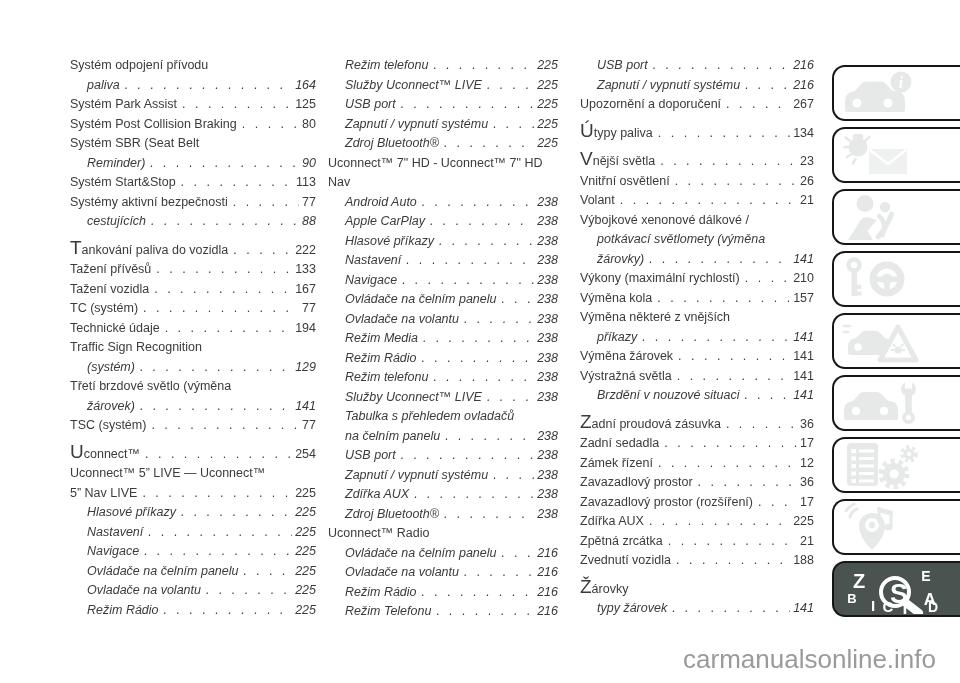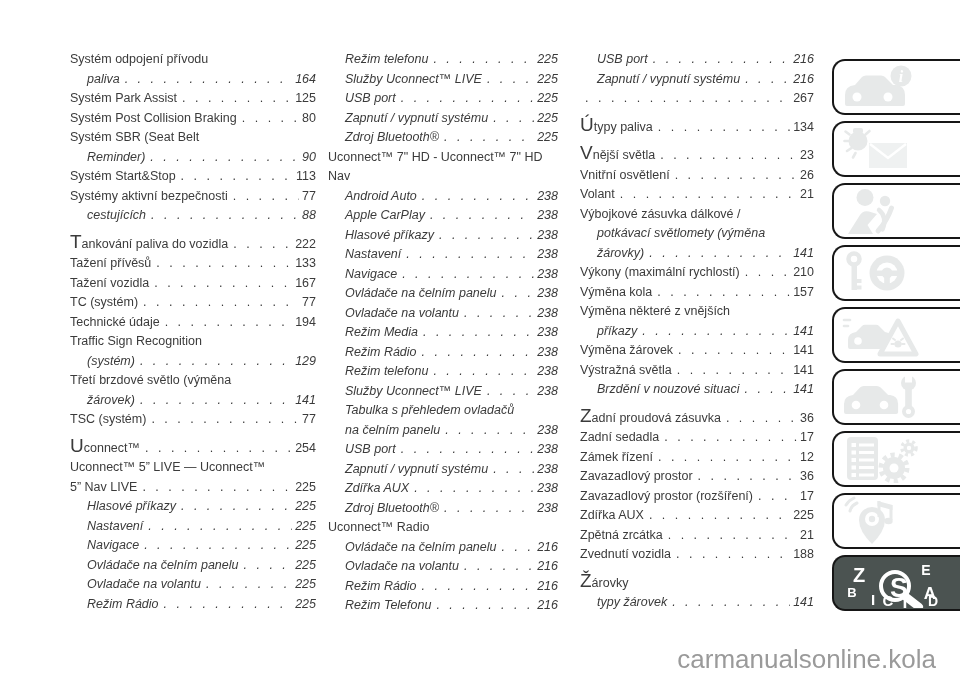--- a/index.html
+++ b/index.html
@@ -2,21 +2,21 @@
 <html><head>
 <meta charset="utf-8">
 <style>
   html,body{margin:0;padding:0;}
   body{
     width:960px;height:683px;position:relative;overflow:hidden;
     background:#ffffff;
     font-family:"Liberation Sans", sans-serif;
     color:#3b3b3b;
   }
-  .page{position:absolute;inset:0;}
+  .page{position:absolute;inset:0;margin-top:6px;}
   
   .index{position:absolute;top:50px;left:0;}
   .col{position:absolute;top:0;}
   .col[data-column="0"]{left:70px;width:246px;}
   .col[data-column="1"]{left:328px;width:230px;}
   .col[data-column="2"]{left:580px;width:234px;}
   .row{
     display:flex;align-items:baseline;
     font-size:12.5px;line-height:19.5px;
     white-space:nowrap;
@@ -339,20 +339,21 @@
           <span class="txt">USB port</span>
           <span class="leader"></span>
           <span class="pg">216</span>
         </div>
         <div class="row indent">
           <span class="txt">Zapnutí / vypnutí systému</span>
           <span class="leader"></span>
           <span class="pg">216</span>
         </div>
         <div class="row">
+          <span class="txt">Upozornění a doporučení</span>
           <span class="leader"></span>
           <span class="pg">267</span>
         </div>
         <div class="row gap">
           <span class="initial">Ú</span>
           <span class="txt">typy paliva</span>
           <span class="leader"></span>
           <span class="pg">134</span>
         </div>
         <div class="row gap">
@@ -365,21 +366,21 @@
           <span class="txt">Vnitřní osvětlení</span>
           <span class="leader"></span>
           <span class="pg">26</span>
         </div>
         <div class="row">
           <span class="txt">Volant</span>
           <span class="leader"></span>
           <span class="pg">21</span>
         </div>
         <div class="row">
-          <span class="txt">Výbojkové zásuvka dálkové /</span>
+          <span class="txt">Výbojkové xenonové dálkové /</span>
         </div>
         <div class="row indent">
           <span class="txt">potkávací světlomety (výměna</span>
         </div>
         <div class="row indent">
           <span class="txt">žárovky)</span>
           <span class="leader"></span>
           <span class="pg">141</span>
         </div>
         <div class="row">
@@ -611,14 +612,14 @@
       <text x="63" y="50" font-size="17">T</text>
               <text x="91" y="48" font-size="14">D</text>
       <text x="57" y="39" font-size="27">S</text>
             </g>
     <circle cx="53" cy="28" r="14" fill="none" stroke="#fff" stroke-width="4"></circle>
     <line x1="63.5" y1="38.5" x2="77" y2="49" stroke="#fff" stroke-width="8" stroke-linecap="round"></line>
           </svg>
         </span>
       </div>
     </aside>
-  <div class="watermark">carmanualsonline.kola</div>
+  <div class="watermark">carmanualsonline.info</div>
 </div>
 
 </body></html>

